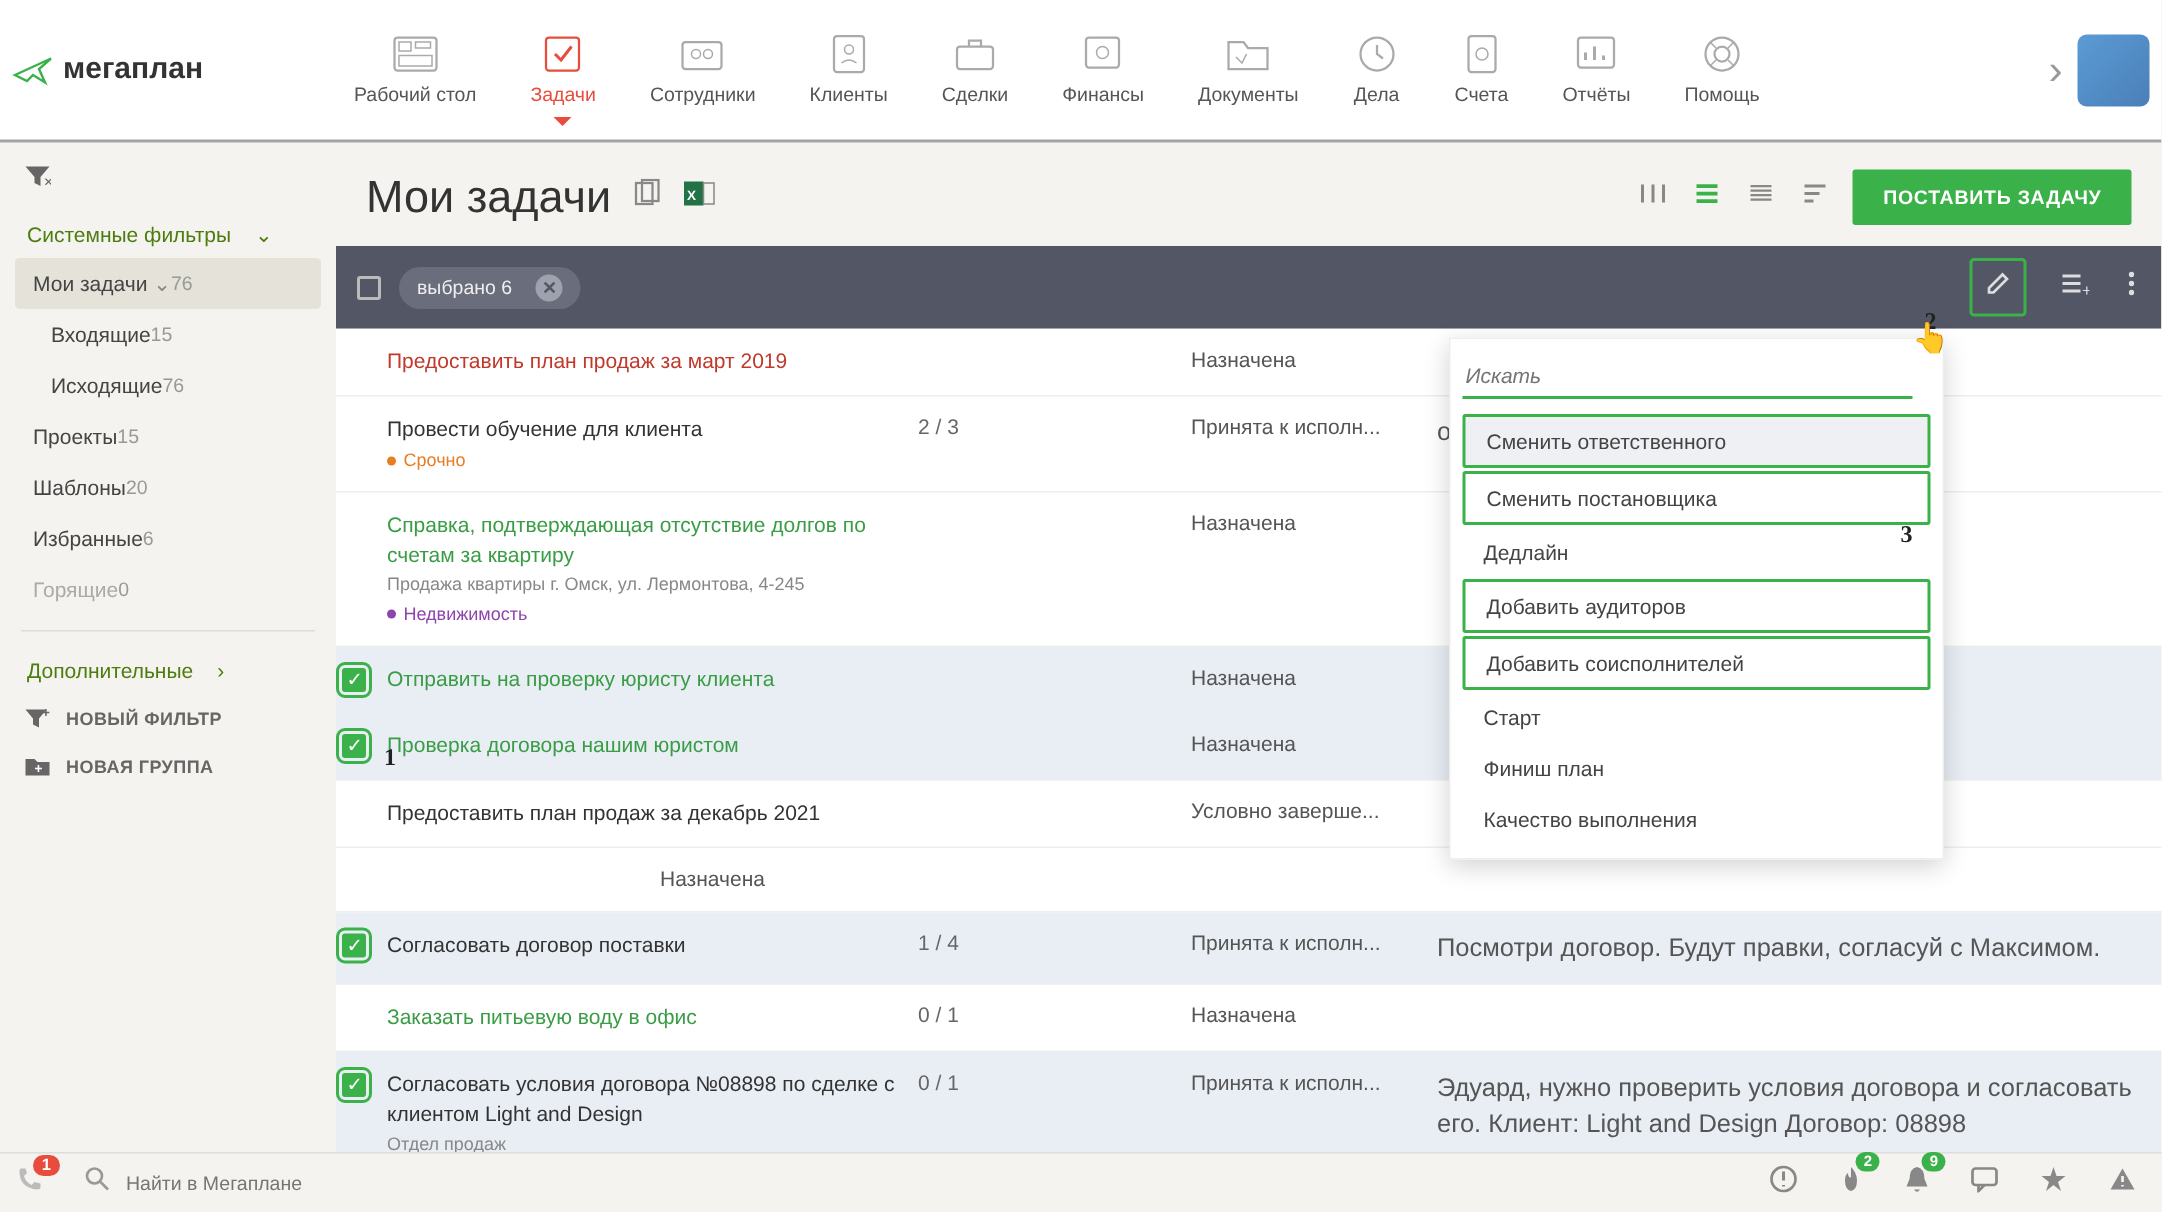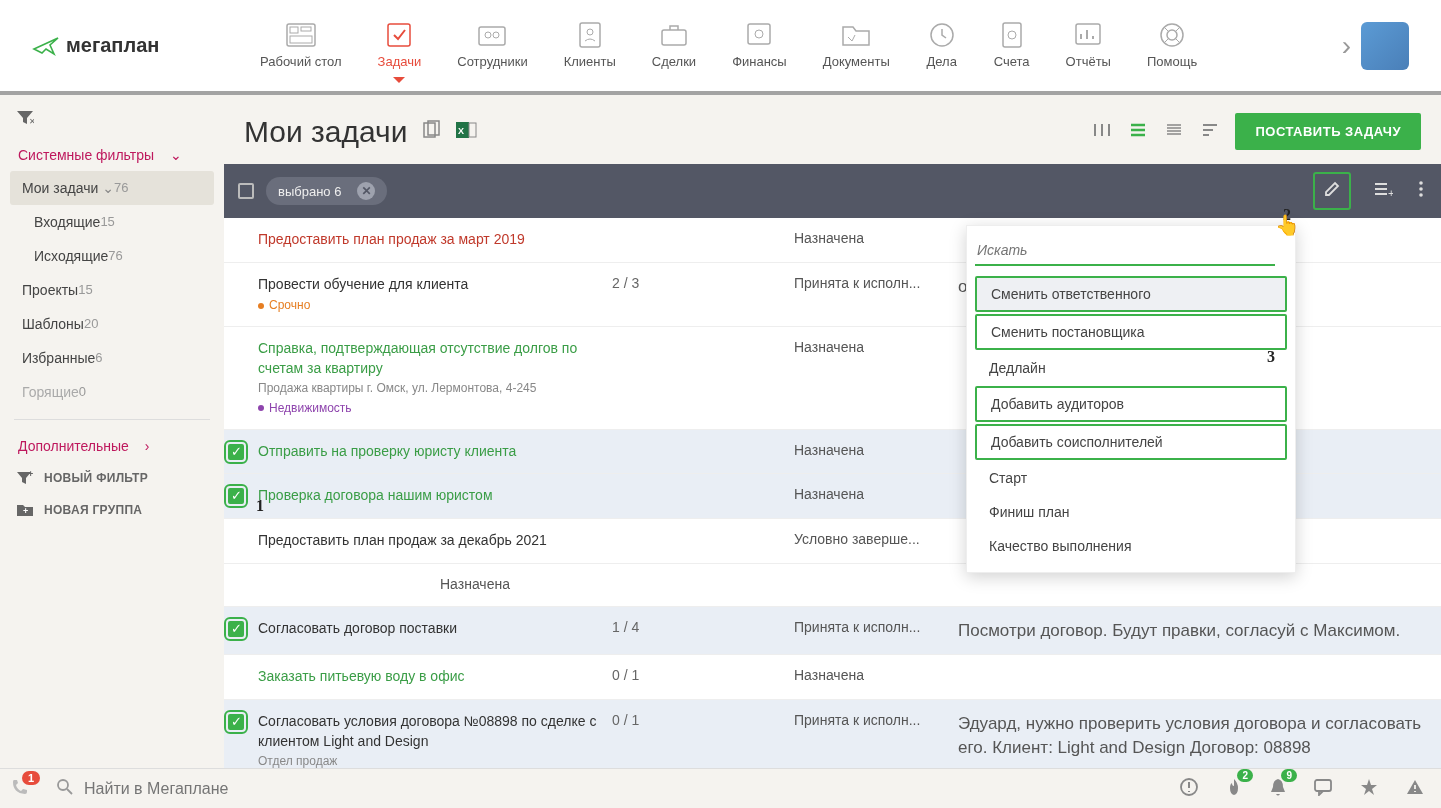--- a/index.html
+++ b/index.html
@@ -1,32 +1,32 @@
 <!DOCTYPE html>
 <html><head>
 <meta charset="utf-8">
 <style>
 *{box-sizing:border-box;margin:0;padding:0;font-family:Arial,Helvetica,sans-serif}
 body{background:#f5f3ef;width:1441px;height:808px;overflow:hidden;position:relative}
-.topnav{background:#fff;display:flex;align-items:center;padding:0 32px;height:95px;position:relative;border-bottom:4px solid #a3a3a3}
+.topnav{background:#fff;display:flex;align-items:center;padding:0 8px;height:95px;position:relative;border-bottom:2px solid #a3a3a3}
 .logo{display:flex;align-items:center;gap:6px;color:#333;font-size:20px;font-weight:700;width:210px}
 .logo svg{width:28px;height:22px}
 .nav-items{display:flex;gap:0;flex:1}
 .nav-item{display:flex;flex-direction:column;align-items:center;gap:6px;padding:0 18px;cursor:pointer;color:#555;font-size:13px;position:relative}
 .nav-item.active{color:#e74c3c}
 .nav-item.active .nav-icon,.nav-item.active .nav-icon::before,.nav-item.active .nav-icon::after{border-color:#e74c3c}
 .nav-item.active::after{content:'';position:absolute;bottom:-20px;left:50%;transform:translateX(-50%);width:0;height:0;border:6px solid transparent;border-top-color:#e74c3c}
 .nav-icon{width:32px;height:26px;display:flex;align-items:center;justify-content:center;color:#999}
 .nav-arrow{color:#999;font-size:28px;cursor:pointer;padding:0 10px}
 .avatar{width:48px;height:48px;border-radius:6px;background:linear-gradient(135deg,#5b9bd5 0%,#4a7fb8 100%);margin-left:auto}
 
 .main{display:flex;height:calc(100% - 95px - 40px)}
 .sidebar{width:224px;padding:14px 10px;color:#555}
 .filter-icon-top{padding:0 6px 10px;color:#666}
-.side-group{padding:8px 8px;font-size:14px;color:#be185d;display:flex;align-items:center;gap:16px;cursor:pointer}
+.side-group{padding:8px 8px;font-size:14px;color:#4d7c0f;display:flex;align-items:center;gap:16px;cursor:pointer}
 .side-item{display:flex;justify-content:flex-start;padding:9px 12px;font-size:14px;color:#444;cursor:pointer;border-radius:3px}
 .side-item.active{background:#e5e2da}
 .side-item.sub{padding-left:24px}
 .side-item .count{color:#999;font-size:13px}
 .side-div{border:none;border-top:1px solid #ddd;margin:10px 4px}
 .side-action{display:flex;align-items:center;gap:10px;padding:8px 6px;font-size:12px;font-weight:700;color:#666;cursor:pointer;letter-spacing:.3px}
 .side-icon{width:18px;height:16px;display:inline-flex;align-items:center;justify-content:center}
 
 .content{flex:1;display:flex;flex-direction:column;overflow:hidden}
 .content-header{display:flex;align-items:center;padding:18px 20px 14px;gap:14px}
@@ -71,21 +71,21 @@
 .dropdown{position:absolute;top:225px;left:966px;width:330px;background:#fff;border:1px solid #eee;box-shadow:0 4px 16px rgba(0,0,0,.18);z-index:50;padding:10px 0 8px}
 .dropdown-search{margin:0 8px 8px;padding:6px 2px;border:none;border-bottom:2px solid #3bb14a;font-size:14px;width:calc(100% - 28px);outline:none;color:#999;font-style:italic}
 .dd-item{padding:8px 14px;font-size:14px;color:#444;cursor:pointer;position:relative;margin:2px 8px}
 .dd-item.boxed{border:2px solid #3bb14a;border-radius:2px}
 .dd-item.hov{background:#eef0f3}
 
 .footer{position:absolute;bottom:0;left:0;right:0;height:40px;background:#f5f3ef;border-top:1px solid #ddd;display:flex;align-items:center;padding:0 10px;gap:14px}
 .foot-phone{position:relative;color:#999}
 .foot-badge{position:absolute;top:-6px;right:-10px;background:#e74c3c;color:#fff;font-size:11px;font-weight:700;border-radius:9px;padding:1px 6px}
 .foot-search{flex:1;display:flex;align-items:center;gap:10px;padding:0 12px;color:#999}
-.foot-search input{border:none;background:transparent;font-size:16px;flex:1;outline:none;color:#0f766e}
+.foot-search input{border:none;background:transparent;font-size:13px;flex:1;outline:none;color:#0f766e}
 .foot-icons{display:flex;gap:26px;align-items:center;padding-right:6px}
 .foot-ic{position:relative;color:#888;cursor:pointer}
 .foot-ic .fb{position:absolute;top:-8px;right:-10px;background:#3bb14a;color:#fff;font-size:10px;font-weight:700;border-radius:8px;padding:1px 5px}
 .cursor-hand{position:absolute;top:213px;left:1275px;z-index:60;font-size:20px}
 </style>
 </head>
 <body>
 
 <div class="topnav">
   <div class="logo">

